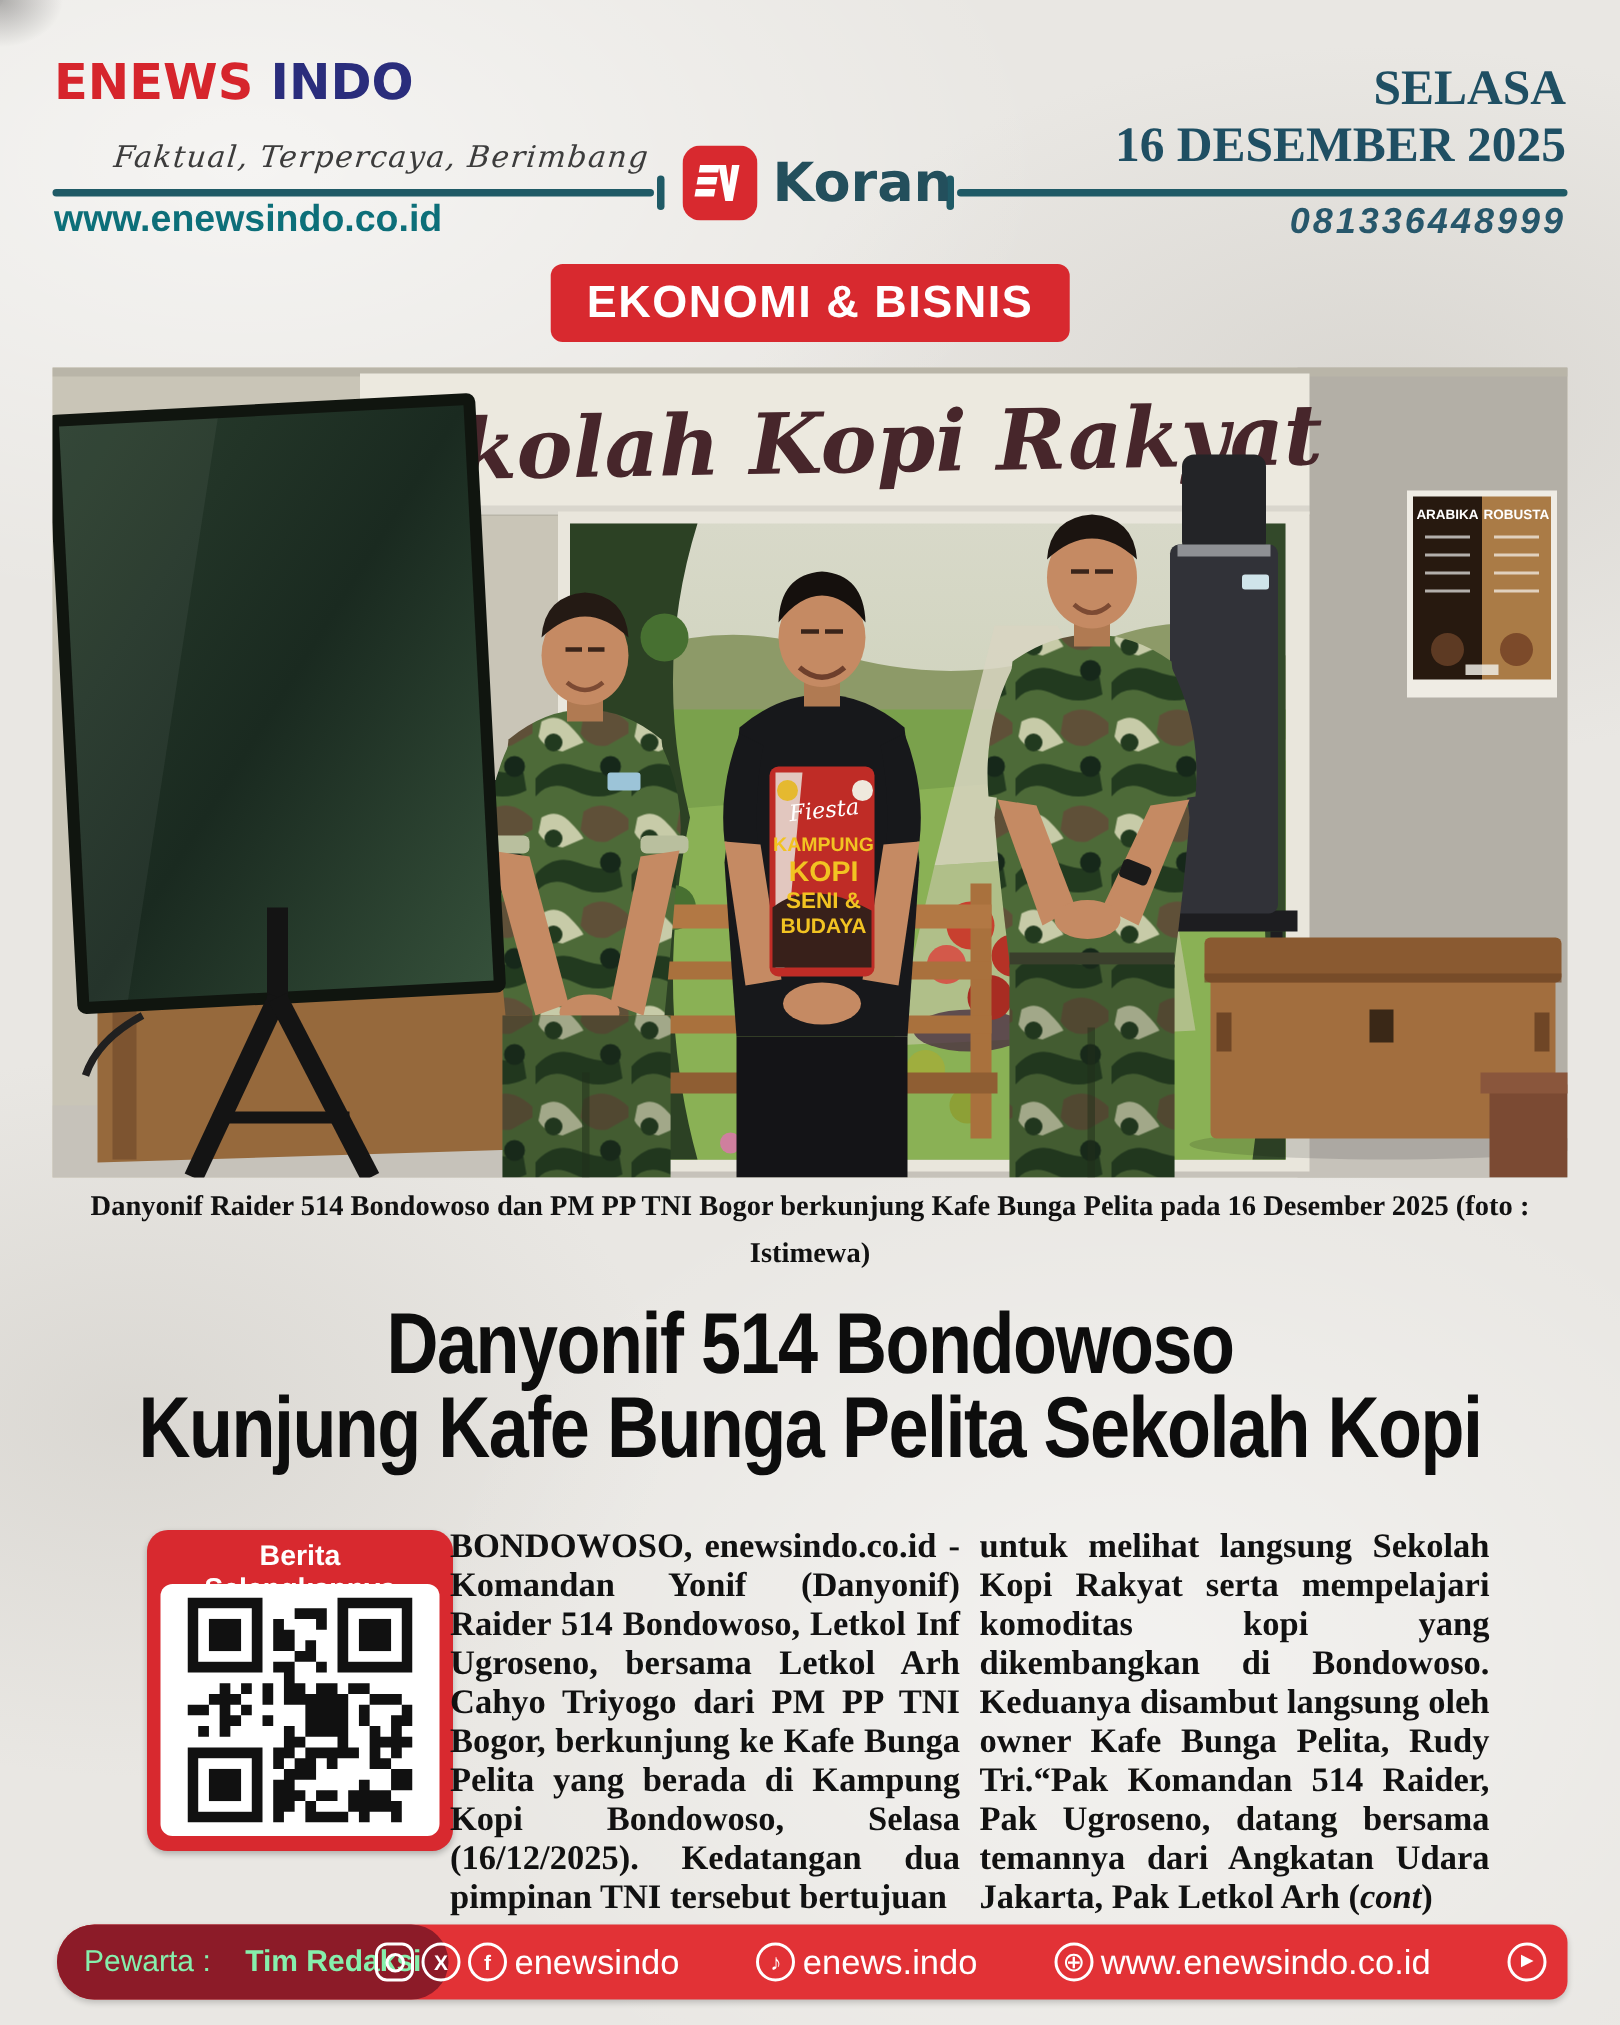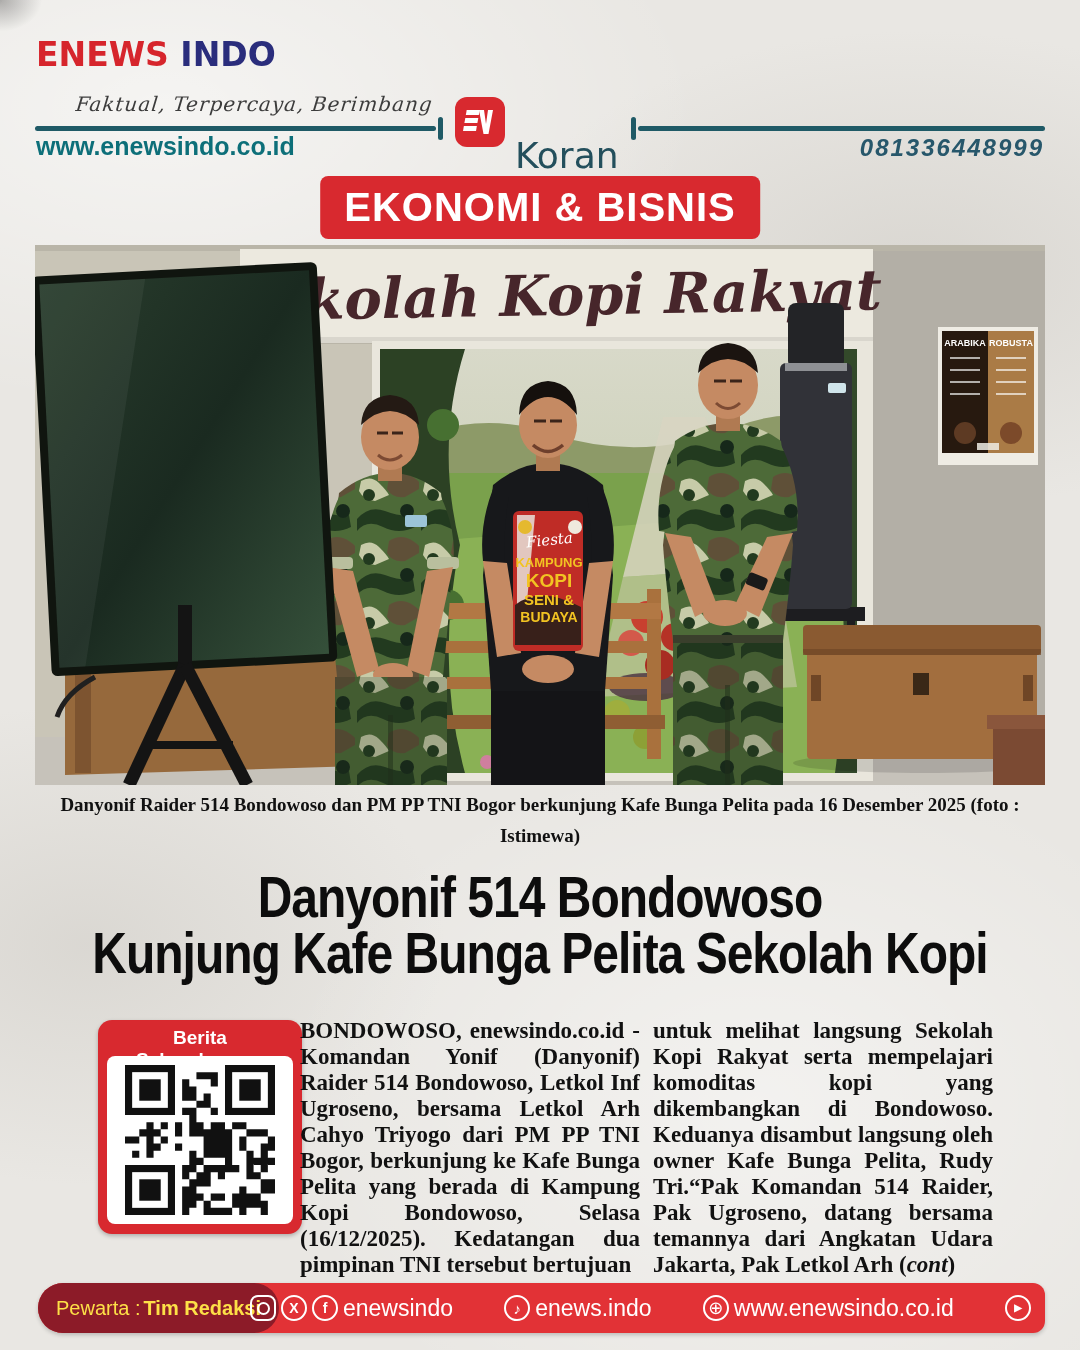--- a/index.html
+++ b/index.html
@@ -21,25 +21,25 @@
   .tagline{position:absolute;left:76px;top:92px;font-family:"DejaVu Serif",serif;
     font-style:italic;font-size:20px;color:#3c3c3c;letter-spacing:1px;transform:skewX(-6deg);}
   .date-block{position:absolute;right:36px;top:40px;text-align:right;
     font-family:"Liberation Serif",serif;font-weight:bold;color:#1f4f63;line-height:38px;font-size:33px;}
   .hline{position:absolute;top:126px;height:5px;background:#1f5a66;border-radius:3px;}
   .hline.left{left:35px;width:401px;} .hline.right{left:638px;width:407px;}
   .vtick{position:absolute;top:117px;width:5px;height:23px;background:#1f5a66;border-radius:3px;}
   .vtick.l{left:438px;} .vtick.r{left:631px;}
   .ev-badge{position:absolute;left:455px;top:97px;width:50px;height:50px;}
   .koran{position:absolute;left:515px;top:102px;font-family:"DejaVu Sans",sans-serif;
-    font-weight:normal;font-size:36px;color:#234f5c;margin-top:33px;}
+    font-weight:bold;font-size:36px;color:#234f5c;}
   .website{position:absolute;left:36px;top:132px;font-size:25px;font-weight:bold;color:#0d6f79;}
   .phone{position:absolute;right:36px;top:134px;font-size:24px;font-weight:bold;color:#27576b;letter-spacing:2px;font-style:italic;}
   .cat-badge{position:absolute;top:176px;left:50%;transform:translateX(-50%);
-    background:#d8292f;color:#fff;font-weight:bold;font-size:40px;letter-spacing:1px;
+    background:#d8292f;color:#fff;font-weight:bold;font-size:30px;letter-spacing:1px;
     padding:9px 24px;border-radius:8px;}
   
   .photo{position:absolute;left:35px;top:245px;width:1010px;height:540px;background:#c9c5b7;}
   
   .caption{position:absolute;left:40px;top:789px;width:1000px;margin:0;text-align:center;
     font-family:"Liberation Serif",serif;font-weight:bold;font-size:19px;line-height:31px;color:#111;}
   .headline{position:absolute;left:0;top:864px;width:1080px;margin:0;text-align:center;color:#0d0d0d;}
   .headline span{display:block;font-size:48px;font-weight:bold;letter-spacing:-1px;
     line-height:56px;transform:scale(1,1.2);transform-origin:center top;}
   
@@ -49,39 +49,43 @@
   .qr-white{position:absolute;left:9px;top:36px;width:186px;height:168px;background:#fff;border-radius:8px;
     display:flex;align-items:center;justify-content:center;}
   .col{position:absolute;top:1018px;width:340px;font-family:"Liberation Serif",serif;
     font-weight:bold;font-size:23px;line-height:26px;color:#111;text-align:justify;text-align-last:left;}
   .col1{left:300px;} .col2{left:653px;}
   
   .footer-bar{position:absolute;left:38px;top:1283px;width:1007px;height:50px;background:#e23236;
     border-radius:25px 12px 12px 25px;box-shadow:0 2px 4px rgba(0,0,0,.2);}
   .pewarta{position:absolute;left:0;top:0;height:50px;min-width:200px;background:#8c1b28;
     border-radius:25px;display:flex;align-items:center;justify-content:center;
-    color:#fde047;font-size:20px;padding:0 18px;box-sizing:border-box;gap:3px;}
+    color:#86efac;font-size:20px;padding:0 18px;box-sizing:border-box;gap:23px;}
   .pewarta b{font-weight:bold;}
   .socials{position:absolute;left:212px;right:14px;top:0;height:50px;display:flex;
     align-items:center;justify-content:space-between;color:#fff;font-size:23px;}
   .sg{display:flex;align-items:center;gap:5px;}
   .fi{width:26px;height:26px;border:2px solid #fff;border-radius:50%;box-sizing:border-box;
     display:flex;align-items:center;justify-content:center;font-size:14px;font-weight:bold;color:#fff;line-height:1;}
   .fi.ig{border-radius:8px;}
   .ig-dot{width:9px;height:9px;border:2px solid #fff;border-radius:50%;}
   .fi.yt{font-size:10px;} .fi.glb{font-size:18px;font-weight:normal;} .fi.tk{font-size:15px;}
 </style>
 </head>
 <body>
 
 <div class="page">
 
   <div class="logo"><span class="enews">ENEWS</span><span class="indo"> INDO</span></div>
   <div class="tagline">Faktual, Terpercaya, Berimbang</div>
 
+  <div class="date-block">
+    <div>SELASA</div>
+    <div>16 DESEMBER 2025</div>
+  </div>
 
   <div class="hline left"></div>
   <div class="hline right"></div>
   <div class="vtick l"></div>
   <div class="vtick r"></div>
 
   <svg class="ev-badge" viewBox="0 0 50 50">
     <rect width="50" height="50" rx="12" fill="#d8292f"></rect>
     <g fill="#ffffff" transform="skewX(-10) translate(8,0)">
       <rect x="6" y="13" width="13" height="5"></rect>

